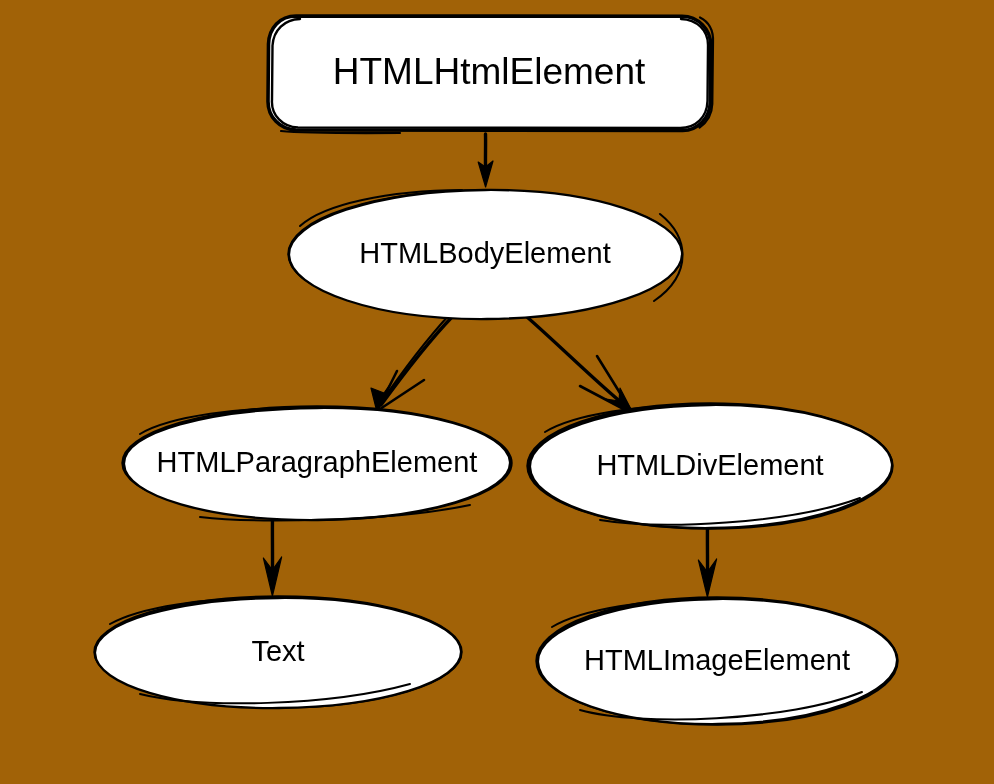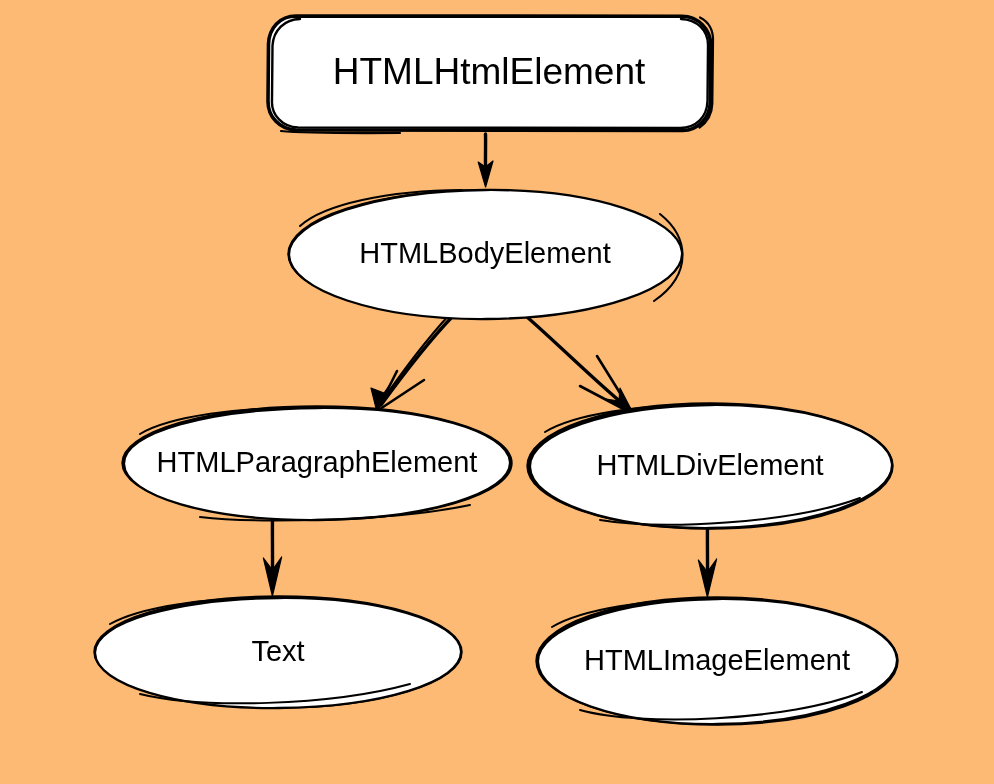--- a/index.html
+++ b/index.html
@@ -10,21 +10,21 @@
   body {
     width: 994px;
     height: 784px;
     overflow: hidden;
     font-family: "Liberation Sans", sans-serif;
   }
   #diagram-canvas {
     position: relative;
     width: 994px;
     height: 784px;
-    background: #fdba74;
+    background: #a16207;
   }
   #diagram-svg {
     position: absolute;
     top: 0;
     left: 0;
     width: 994px;
     height: 784px;
   }
   .node-shape {
     fill: #ffffff;

